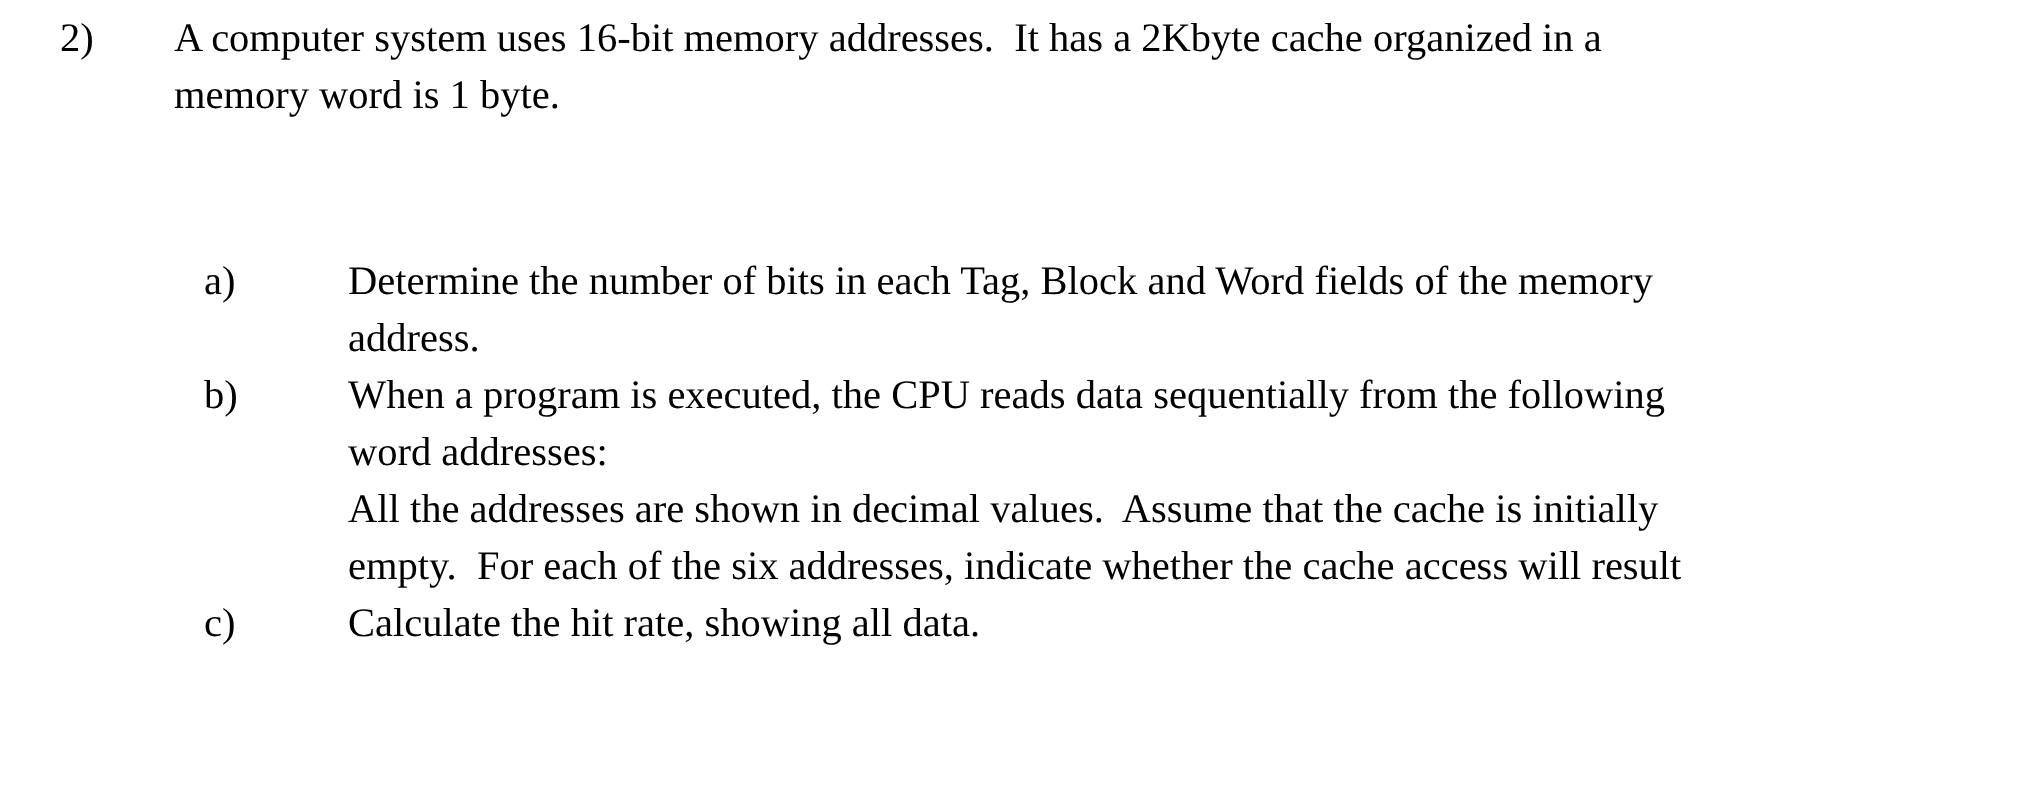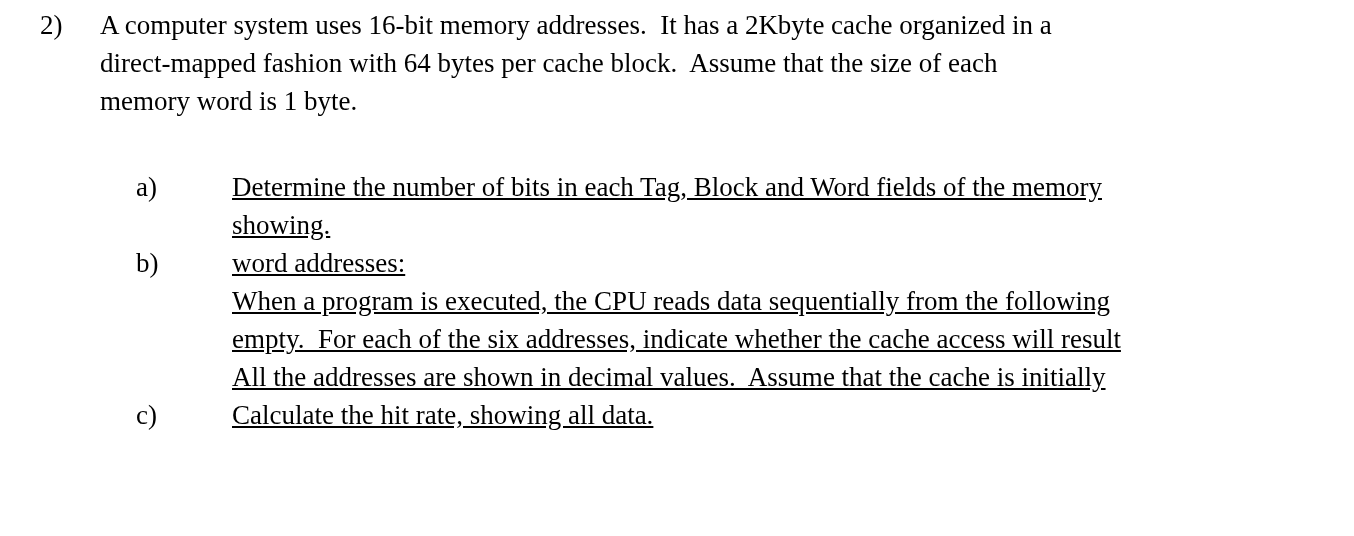--- a/index.html
+++ b/index.html
@@ -38,20 +38,21 @@
     flex: 0 0 auto;
     width: 100px;
     padding-left: 40px;
     box-sizing: border-box;
     font-size: 27px;
     line-height: 38px;
   }
   .q-body {
     flex: 1 1 auto;
     padding-right: 54px;
+    margin-left: 16px;
   }
   .para-line {
     font-size: 27px;
     line-height: 38px;
     white-space: pre;
   }
 
   
   .subitems {
     position: absolute;
@@ -66,64 +67,62 @@
   .sub-marker {
     flex: 0 0 auto;
     width: 232px;
     padding-left: 136px;
     box-sizing: border-box;
     font-size: 27px;
     line-height: 38px;
   }
   .sub-body {
     flex: 1 1 auto;
-    text-decoration: underline;
   }
   .sub-line {
     font-size: 27px;
     line-height: 38px;
     white-space: pre;
   }
   .sub-line.indented {
     padding-left: 96px;
   }
 </style>
 </head>
 <body>
 
 <div class="page">
 
   <div class="question">
     <div class="q-row">
       <div class="q-marker">2)</div>
       <div class="q-body">
         <div class="para-line">A computer system uses 16-bit memory addresses.  It has a 2Kbyte cache organized in a</div>
-        <div class="para-line">direct-mapped fashion with 64 bytes per cache block.  Assume that the size of each</div>
         <div class="para-line">memory word is 1 byte.</div>
       </div>
     </div>
   </div>
 
   <div class="subitems">
 
     <div class="sub-row">
       <div class="sub-marker">a)</div>
       <div class="sub-body">
         <div class="sub-line">Determine the number of bits in each Tag, Block and Word fields of the memory</div>
-        <div class="sub-line">showing.</div>
+        <div class="sub-line">address.</div>
       </div>
     </div>
 
     <div class="sub-row">
       <div class="sub-marker">b)</div>
       <div class="sub-body">
+        <div class="sub-line">When a program is executed, the CPU reads data sequentially from the following</div>
         <div class="sub-line">word addresses:</div>
-        <div class="sub-line">When a program is executed, the CPU reads data sequentially from the following</div>
+        <div class="sub-line">All the addresses are shown in decimal values.  Assume that the cache is initially</div>
         <div class="sub-line">empty.  For each of the six addresses, indicate whether the cache access will result</div>
-        <div class="sub-line">All the addresses are shown in decimal values.  Assume that the cache is initially</div>
       </div>
     </div>
 
     <div class="sub-row">
       <div class="sub-marker">c)</div>
       <div class="sub-body">
         <div class="sub-line">Calculate the hit rate, showing all data.</div>
       </div>
     </div>
 

